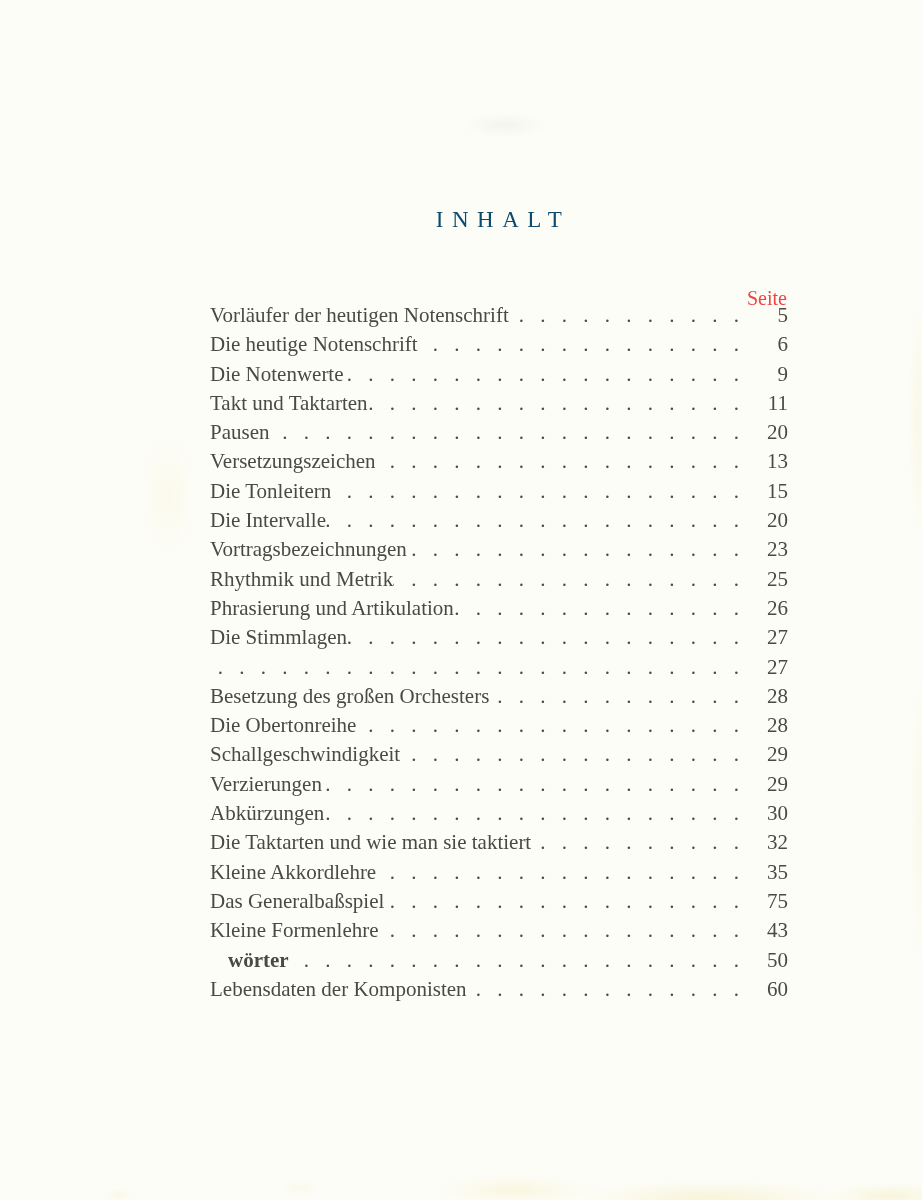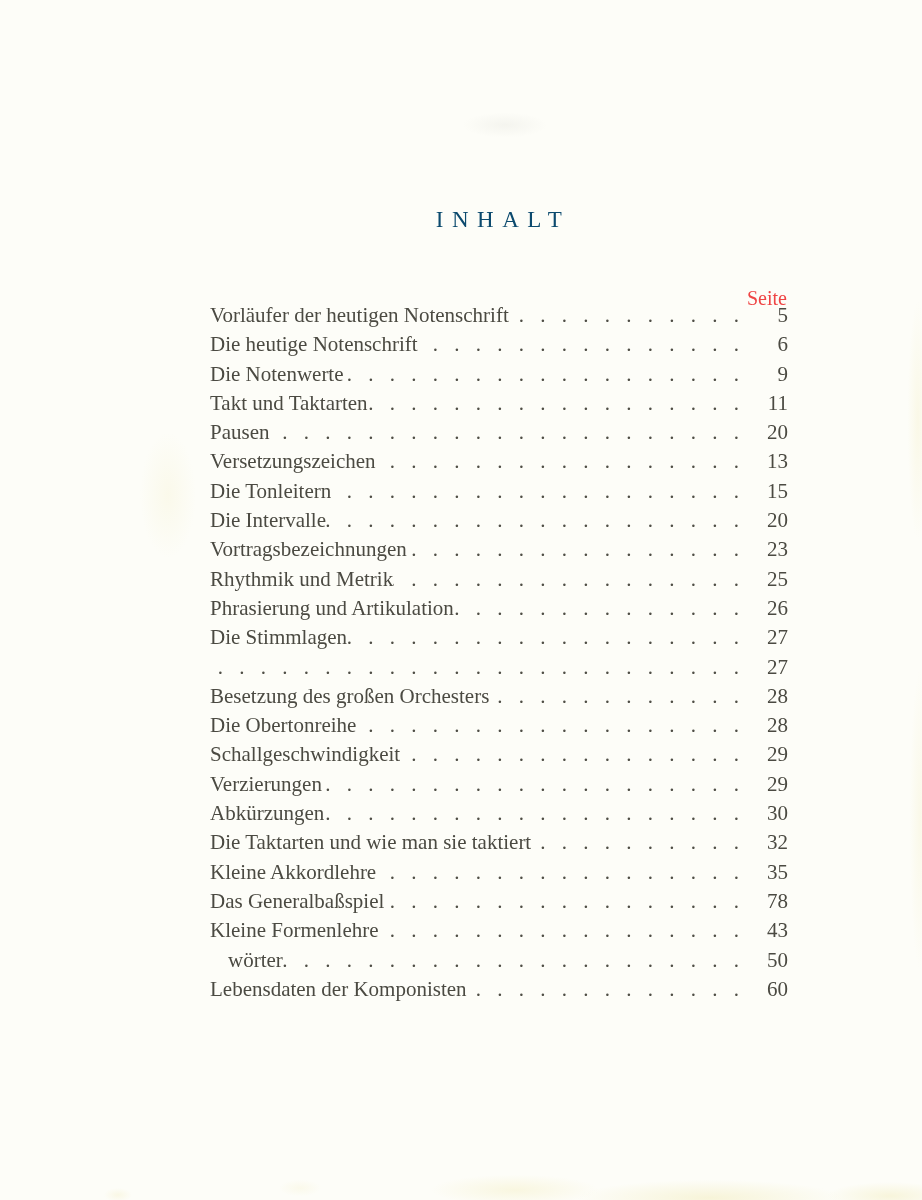--- a/index.html
+++ b/index.html
@@ -64,20 +64,21 @@
     align-items: center;
     line-height: 29.3px;
     font-size: 21px;
     white-space: nowrap;
   }
   .label {
     flex: none;
   }
   .label.indent {
     padding-left: 18px;
+    font-weight: bold;
   }
   .dots {
     flex: 1;
     overflow: hidden;
     direction: rtl;
     white-space: nowrap;
     word-spacing: 11px;
     padding-left: 7px;
     padding-right: 4px;
     color: #4f4e46;
@@ -200,21 +201,21 @@
         <span class="num">32</span>
       </div>
       <div class="toc-row">
         <span class="label">Kleine Akkordlehre</span>
         <span class="dots">. . . . . . . . . . . . . . . . . . . . . . . . . . . . . . . . . . . . . . . . . . . . . . . . . . . . . . . . . . . .</span>
         <span class="num">35</span>
       </div>
       <div class="toc-row">
         <span class="label">Das Generalbaßspiel</span>
         <span class="dots">. . . . . . . . . . . . . . . . . . . . . . . . . . . . . . . . . . . . . . . . . . . . . . . . . . . . . . . . . . . .</span>
-        <span class="num">78</span>
+        <span class="num">75</span>
       </div>
       <div class="toc-row">
         <span class="label">Kleine Formenlehre</span>
         <span class="dots">. . . . . . . . . . . . . . . . . . . . . . . . . . . . . . . . . . . . . . . . . . . . . . . . . . . . . . . . . . . .</span>
         <span class="num">43</span>
       </div>
       <div class="toc-row">
         <span class="label indent">wörter</span>
         <span class="dots">. . . . . . . . . . . . . . . . . . . . . . . . . . . . . . . . . . . . . . . . . . . . . . . . . . . . . . . . . . . .</span>
         <span class="num">50</span>

